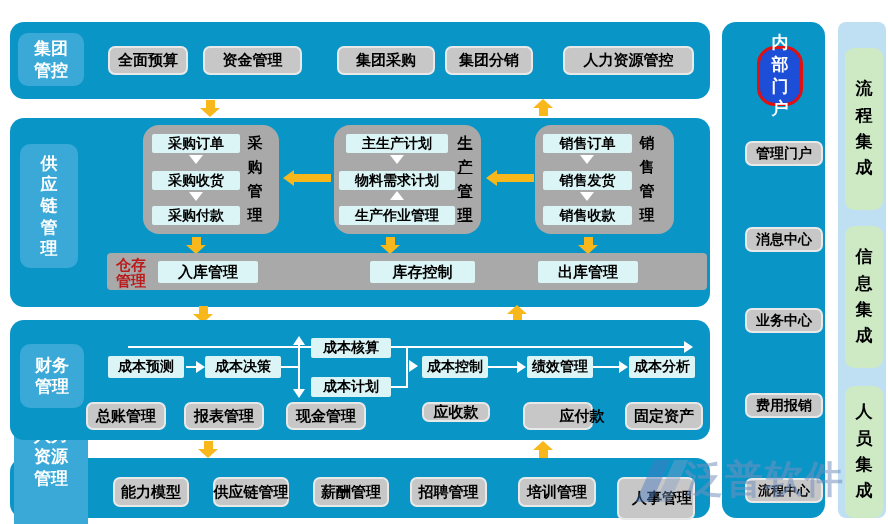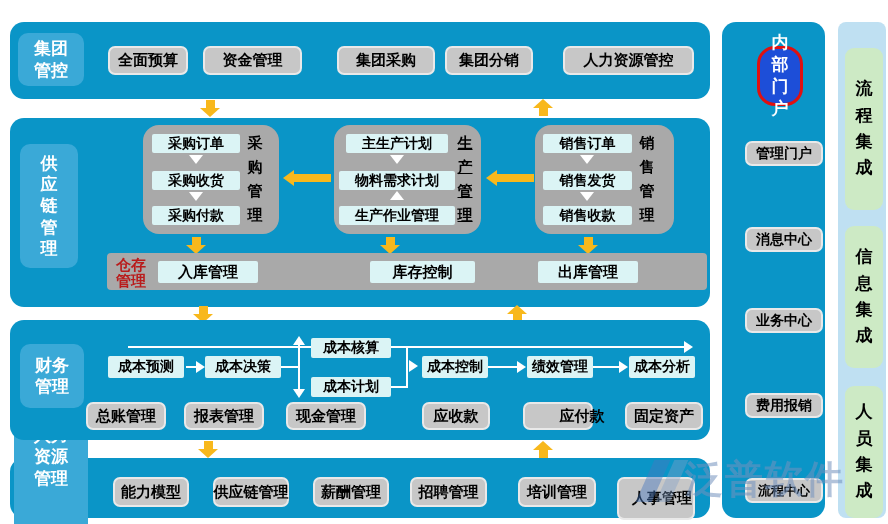--- a/index.html
+++ b/index.html
@@ -175,21 +175,21 @@
   <div class="wl" style="left:406px;top:346px;width:2px;height:42px;z-index:6;"></div>
   <div class="wh-r" style="left:409px;top:360px;z-index:6;"></div>
   <div class="wl" style="left:488px;top:366px;width:30px;height:2px;z-index:6;"></div>
   <div class="wh-r" style="left:517px;top:361px;z-index:6;"></div>
   <div class="wl" style="left:593px;top:366px;width:27px;height:2px;z-index:6;"></div>
   <div class="wh-r" style="left:619px;top:361px;z-index:6;"></div>
 
   <div class="gbtn" style="left:86px;top:402px;width:80px;height:28px;z-index:6;">总账管理</div>
   <div class="gbtn" style="left:184px;top:402px;width:80px;height:28px;z-index:6;">报表管理</div>
   <div class="gbtn" style="left:286px;top:402px;width:80px;height:28px;z-index:6;">现金管理</div>
-  <div class="gbtn" style="left:422px;top:402px;width:68px;height:28px;z-index:6;">应收款</div>
+  <div class="gbtn" style="left:422px;top:402px;width:68px;height:20px;z-index:6;">应收款</div>
   <div class="gbtn" style="left:523px;top:402px;width:70px;height:28px;z-index:6;padding-left:48px;">应付款</div>
   <div class="gbtn" style="left:625px;top:402px;width:78px;height:28px;z-index:6;">固定资产</div>
 
   <div class="ya-v" style="left:198px;top:441px;">
       <div class="sh"></div>
       <div class="hd"></div>
     </div>
   <div class="ya-v up" style="left:533px;top:441px;">
       <div class="sh"></div>
       <div class="hd"></div>

